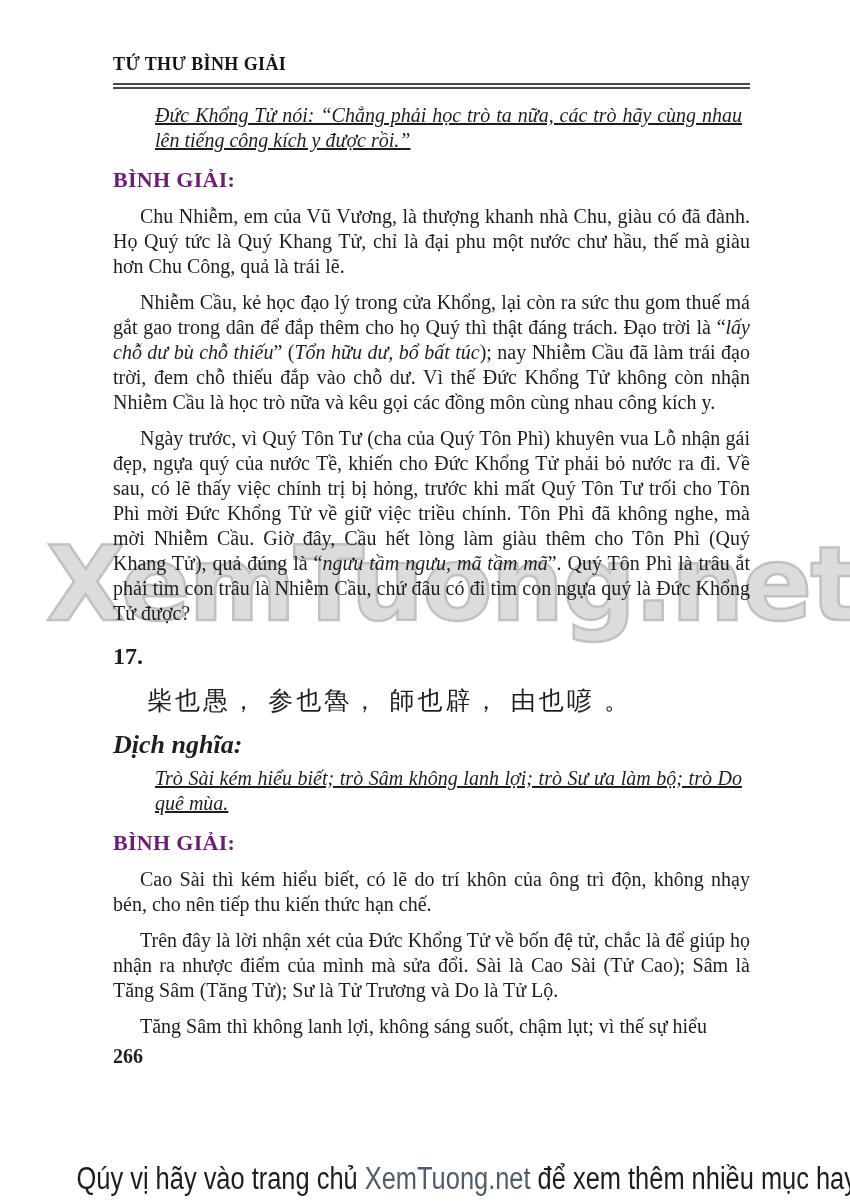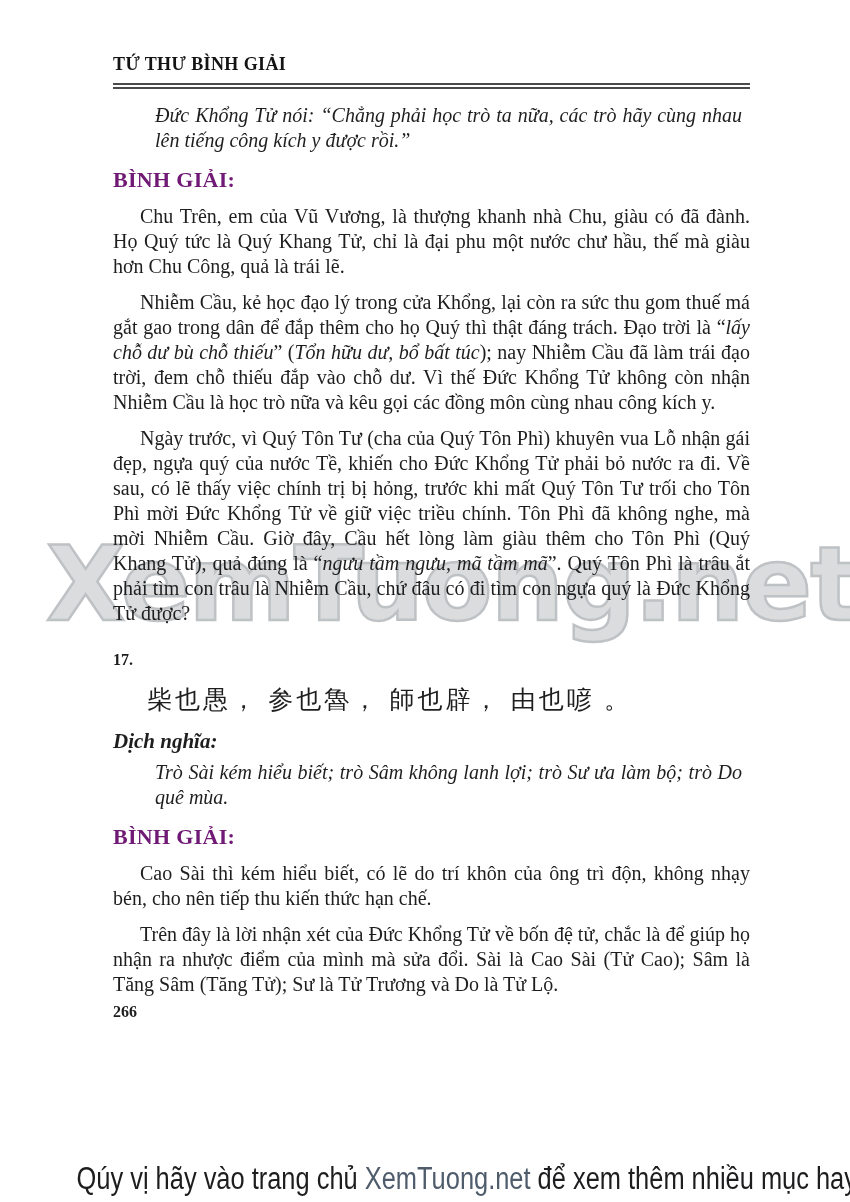--- a/index.html
+++ b/index.html
@@ -15,31 +15,31 @@
     font-family:"DejaVu Sans", sans-serif; font-weight:bold;
     font-size:103px; letter-spacing:-2px;
     color:rgba(240,240,240,0.45);
     -webkit-text-stroke:2.5px #bfc2c5;
     text-shadow:0 0 1px #c9ccce;
     z-index:0; pointer-events:none;
   }
   .content { position:relative; z-index:1; padding:54px 100px 0 113px; }
   .running-head { font-size:18px; font-weight:bold; letter-spacing:0.4px; color:#141414; }
   .rule { margin-top:8px; height:6px; border-top:2px solid #4a4a4a; border-bottom:2px solid #4a4a4a; }
-  .quote { margin:14px 8px 0 42px; font-style:italic; font-size:20px; line-height:25px; text-align:justify; }
+  .quote { margin:14px 8px 0 42px; font-style:italic; font-size:20px; line-height:25px; text-align:justify;text-decoration:underline; }
   .bg-heading { margin-top:14px; font-size:22px; font-weight:bold; letter-spacing:0.3px; color:#701a75; }
   .para { margin-top:11px; font-size:20px; line-height:25px; text-align:justify; text-indent:27px; }
   .para .it { font-style:italic; }
-  .sec-num { margin-top:25px; font-size:16px; font-weight:bold; }
+  .sec-num { margin-top:17px; font-size:24px; font-weight:bold; }
   .chinese { margin:13px 0 0 34px; font-size:25px; line-height:36px; letter-spacing:3px;
              font-family:"Liberation Serif","DejaVu Serif",serif; }
   .translit { margin:9px 0 0 34px; font-style:italic; font-size:20px; }
-  .dich-heading { margin-top:11px; font-size:21px; font-weight:bold; font-style:italic; }
+  .dich-heading { margin-top:11px; font-size:26px; font-weight:bold; font-style:italic; }
   .translation { margin-top:6px; }
-  .pagenum { margin-top:6px; font-size:16px; font-weight:bold; }
+  .pagenum { margin-top:6px; font-size:20px; font-weight:bold; }
   .footer {
     position:absolute; left:0; right:0; bottom:5px;
     text-align:center; white-space:nowrap;
     font-family:"Liberation Sans", sans-serif; font-size:31px;
     transform:scaleX(0.82); transform-origin:50% 50%;
     color:#1d1d1f;
   }
   .footer .brand { color:#4e5c6b; }
 </style>
 </head>
@@ -51,35 +51,36 @@
 
   <div class="content">
 
     <div class="running-head">TỨ THƯ BÌNH GIẢI</div>
     <div class="rule"></div>
 
     <p class="quote">Đức Khổng Tử nói: “Chẳng phải học trò ta nữa, các trò hãy cùng nhau lên tiếng công kích y được rồi.”</p>
 
     <div class="bg-heading">BÌNH GIẢI:</div>
     <div>
-        <p class="para"><span>Chu Trên, em của Vũ Vương, là thượng khanh nhà Chu, giàu có đã đành. Họ Quý tức là Quý Khang Tử, chỉ là đại phu một nước chư hầu, thế mà giàu hơn Chu Công, quả là trái lẽ.</span></p>
+        <p class="para"><span>Chu Nhiễm, em của Vũ Vương, là thượng khanh nhà Chu, giàu có đã đành. Họ Quý tức là Quý Khang Tử, chỉ là đại phu một nước chư hầu, thế mà giàu hơn Chu Công, quả là trái lẽ.</span></p>
         <p class="para"><span>Nhiễm Cầu, kẻ học đạo lý trong cửa Khổng, lại còn ra sức thu gom thuế má gắt gao trong dân để đắp thêm cho họ Quý thì thật đáng trách. Đạo trời là “</span><span class="it">lấy chỗ dư bù chỗ thiếu</span><span>” (</span><span class="it">Tổn hữu dư, bổ bất túc</span><span>); nay Nhiễm Cầu đã làm trái đạo trời, đem chỗ thiếu đắp vào chỗ dư. Vì thế Đức Khổng Tử không còn nhận Nhiễm Cầu là học trò nữa và kêu gọi các đồng môn cùng nhau công kích y.</span></p>
         <p class="para"><span>Ngày trước, vì Quý Tôn Tư (cha của Quý Tôn Phì) khuyên vua Lỗ nhận gái đẹp, ngựa quý của nước Tề, khiến cho Đức Khổng Tử phải bỏ nước ra đi. Về sau, có lẽ thấy việc chính trị bị hỏng, trước khi mất Quý Tôn Tư trối cho Tôn Phì mời Đức Khổng Tử về giữ việc triều chính. Tôn Phì đã không nghe, mà mời Nhiễm Cầu. Giờ đây, Cầu hết lòng làm giàu thêm cho Tôn Phì (Quý Khang Tử), quả đúng là “</span><span class="it">ngưu tầm ngưu, mã tầm mã</span><span>”. Quý Tôn Phì là trâu ắt phải tìm con trâu là Nhiễm Cầu, chứ đâu có đi tìm con ngựa quý là Đức Khổng Tử được?</span></p>
       </div>
 
     <div class="sec-num">17.</div>
     <div class="chinese">柴也愚， 参也魯， 師也辟， 由也喭 。</div>
 
     <div class="dich-heading">Dịch nghĩa:</div>
     <p class="quote translation">Trò Sài kém hiểu biết; trò Sâm không lanh lợi; trò Sư ưa làm bộ; trò Do quê mùa.</p>
 
     <div class="bg-heading">BÌNH GIẢI:</div>
     <div>
         <p class="para"><span>Cao Sài thì kém hiểu biết, có lẽ do trí khôn của ông trì độn, không nhạy bén, cho nên tiếp thu kiến thức hạn chế.</span></p>
         <p class="para"><span>Trên đây là lời nhận xét của Đức Khổng Tử về bốn đệ tử, chắc là để giúp họ nhận ra nhược điểm của mình mà sửa đổi. Sài là Cao Sài (Tử Cao); Sâm là Tăng Sâm (Tăng Tử); Sư là Tử Trương và Do là Tử Lộ.</span></p>
+        <p class="para"><span>Tăng Sâm thì không lanh lợi, không sáng suốt, chậm lụt; vì thế sự hiểu</span></p>
       </div>
 
     <div class="pagenum">266</div>
   </div>
 
   <div class="footer">
     <span>Qúy vị hãy vào trang chủ </span><span class="brand">XemTuong.net</span><span> để xem thêm nhiều mục hay khác</span>
   </div>
 
 </div>

